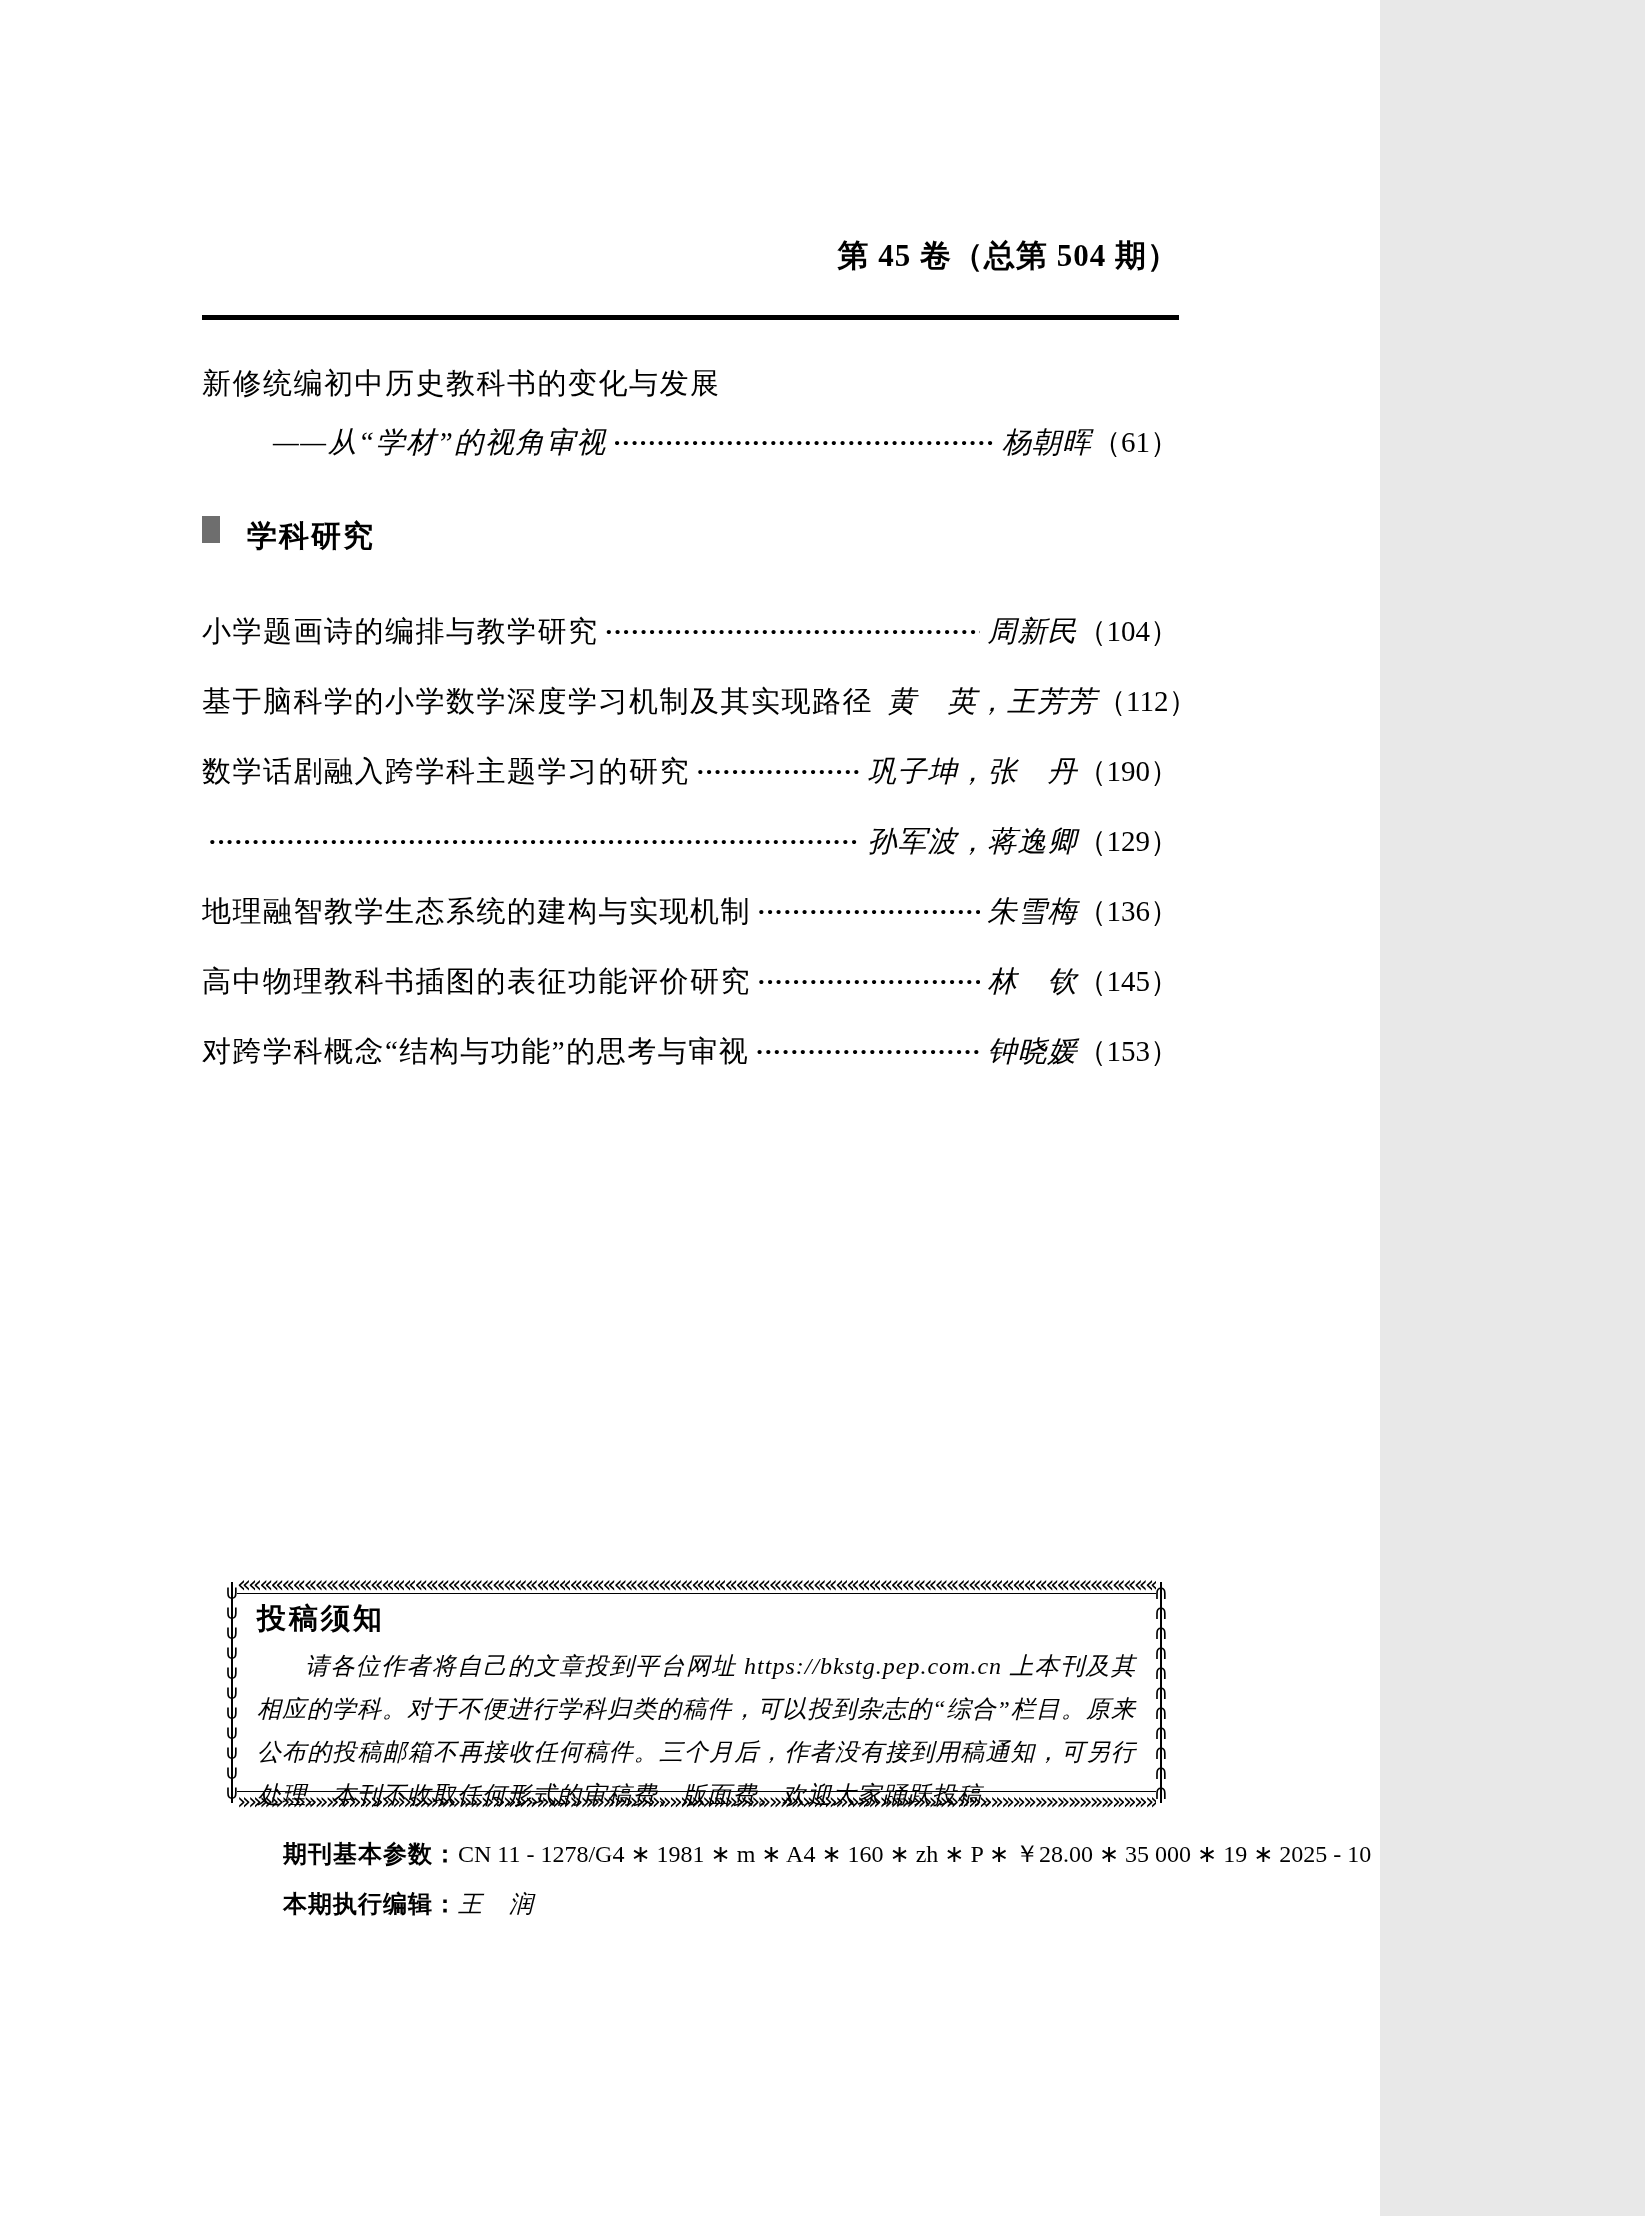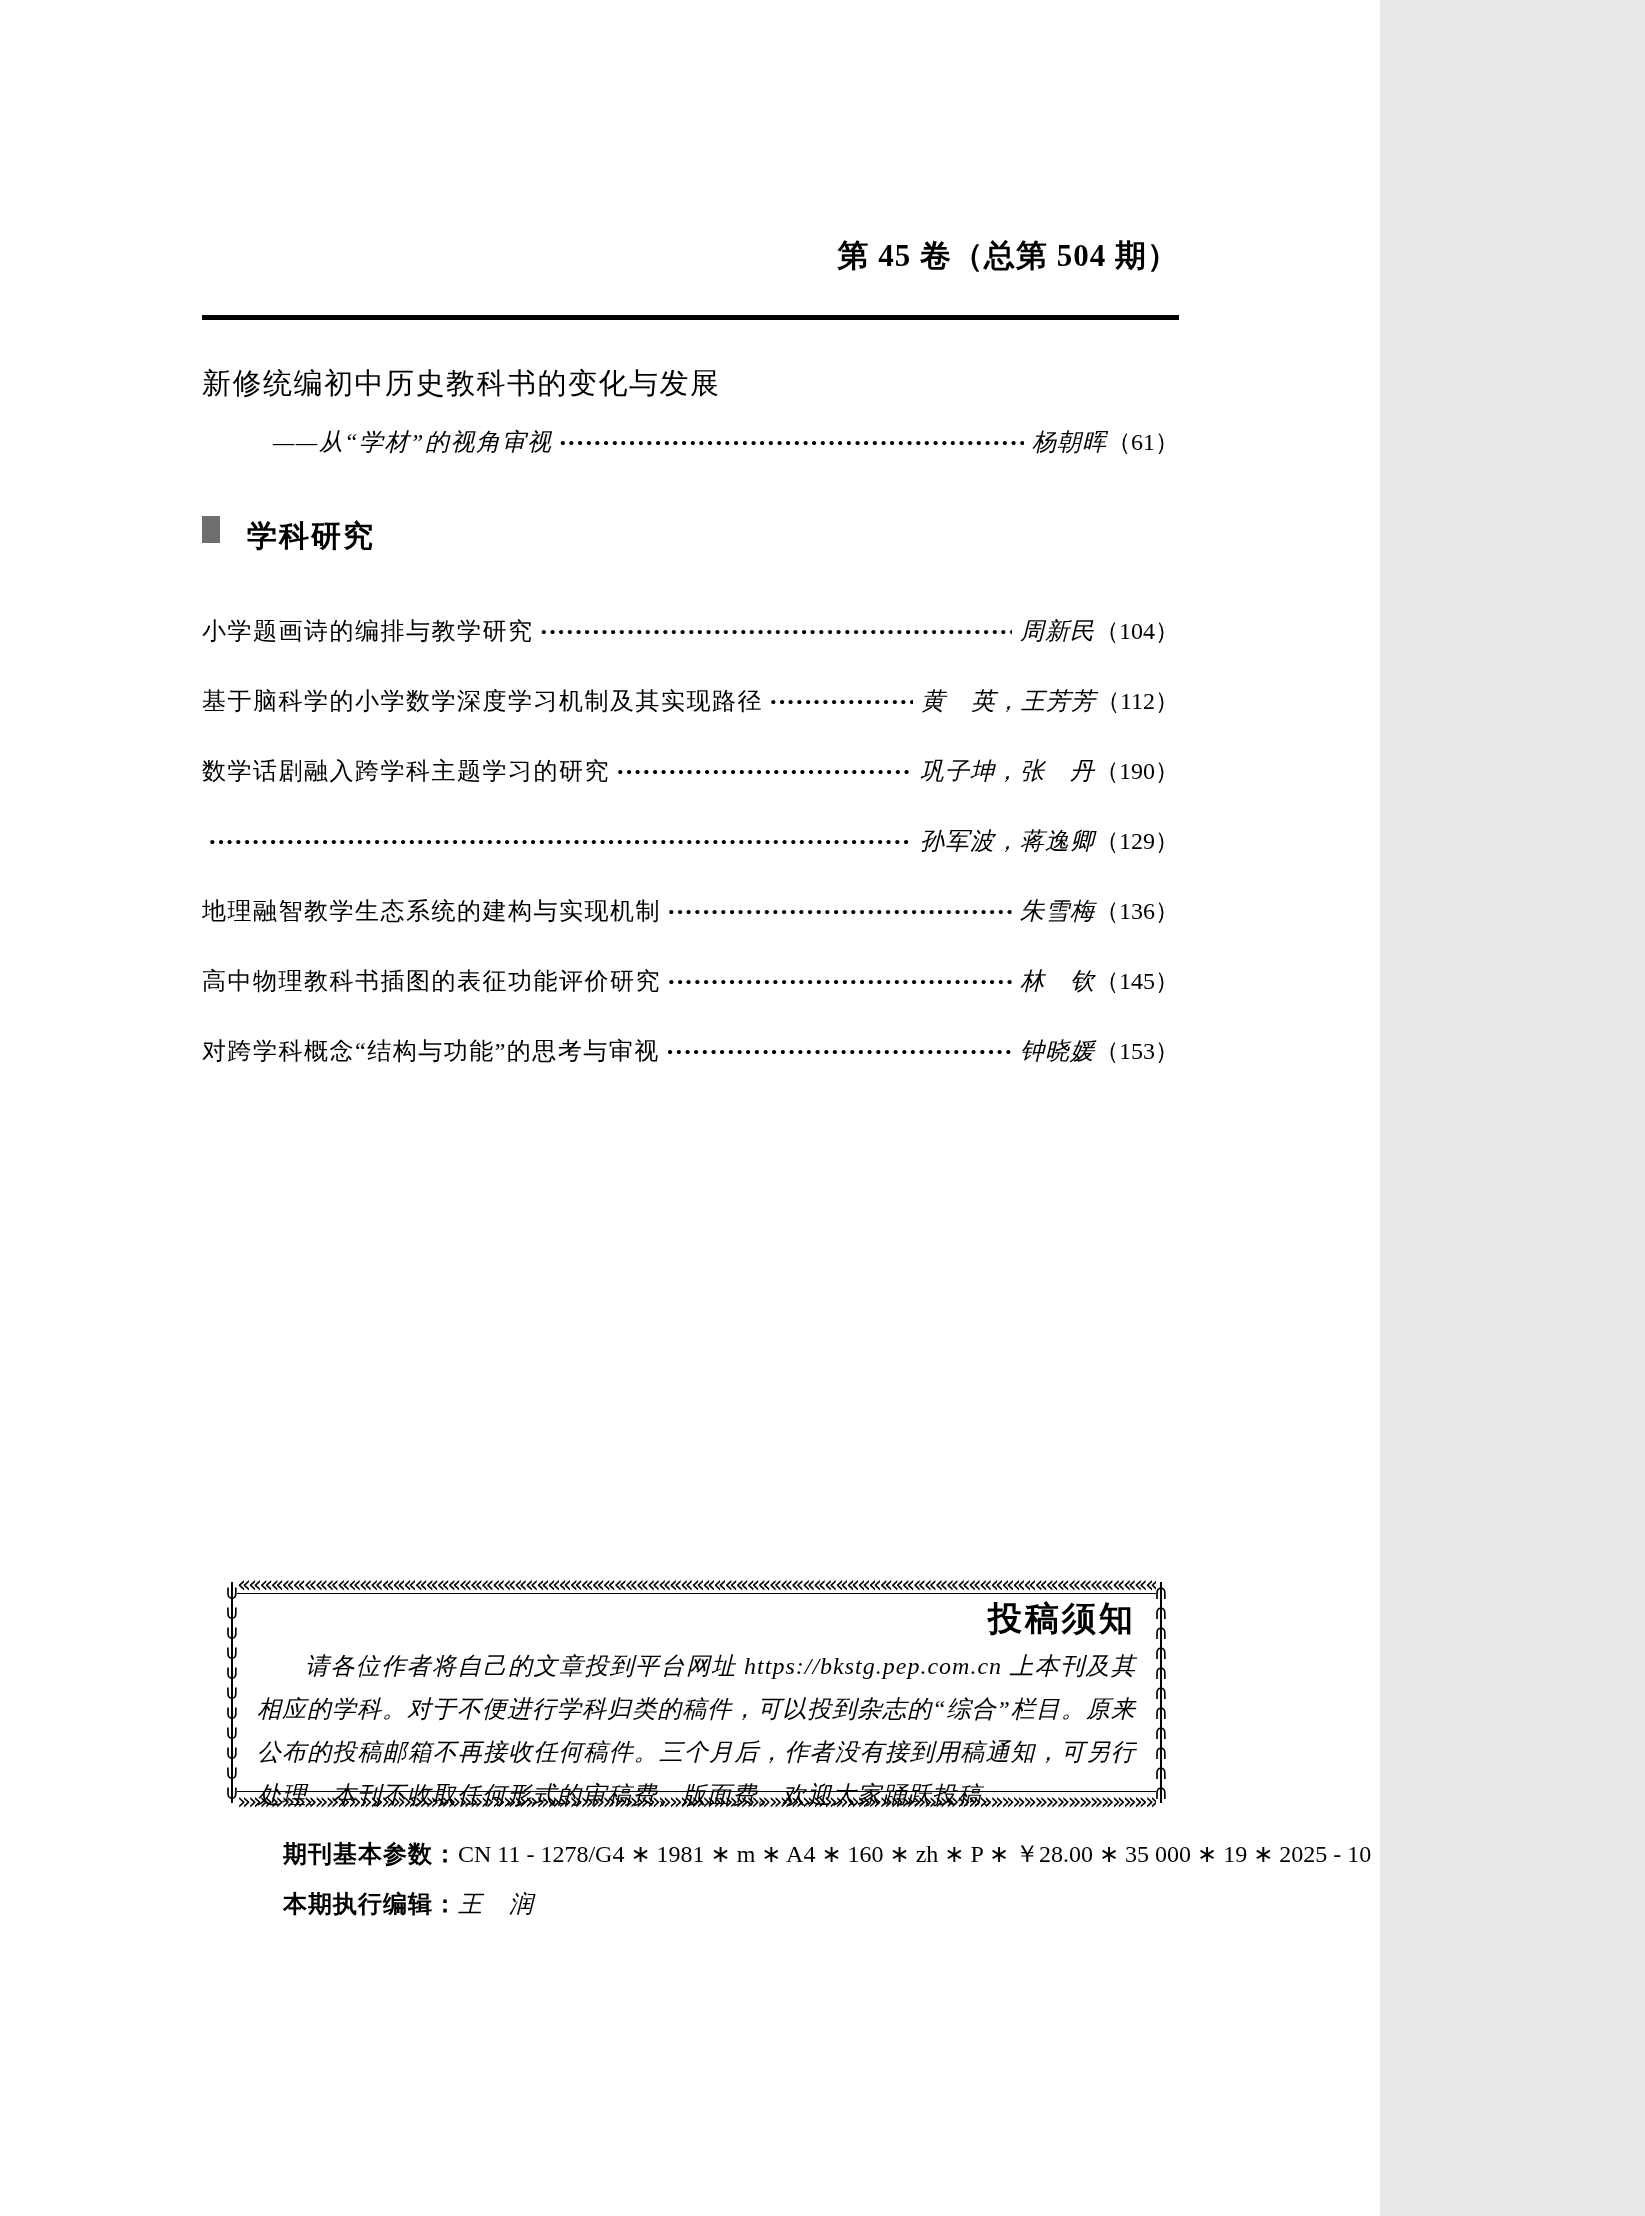--- a/index.html
+++ b/index.html
@@ -31,21 +31,21 @@
   
   .feature-title {
     margin-top:47px;
     font-size:29px;
     line-height:32px;
     letter-spacing:1.5px;
   }
   .toc-row {
     display:flex;
     align-items:flex-end;
-    font-size:24px;
+    font-size:29px;
     line-height:31px;
     white-space:nowrap;
   }
   .feature-sub-row { margin-top:28px; padding-left:71px; }
   .kai { font-style:italic; font-family:"Liberation Serif", serif; letter-spacing:1.5px; }
   .leader {
     flex:1 1 auto;
     overflow:hidden;
     white-space:nowrap;
     margin:0 8px 0 6px;
@@ -108,24 +108,24 @@
   .bx-left { left:0; }
   .bx-right { right:0; }
   .bx-left::after  { content:"∪∪∪∪∪∪∪∪∪∪∪∪∪∪"; }
   .bx-right::after { content:"∩∩∩∩∩∩∩∩∩∩∩∩∩∩"; }
   .notice-inner {
     position:absolute;
     left:20px; right:20px; top:18.6px; bottom:18.6px;
     padding:5px 14px 0 14px;
   }
   .notice-title {
-    text-align:right;
+    text-align:left;
     font-family:"Liberation Sans", sans-serif;
     font-weight:bold;
-    font-size:34px;
+    font-size:29px;
     line-height:36px;
     letter-spacing:3px;
   }
   .notice-body {
     margin-top:9px;
     font-size:24px;
     line-height:43px;
     font-style:italic;
     letter-spacing:1px;
     text-align:justify;

